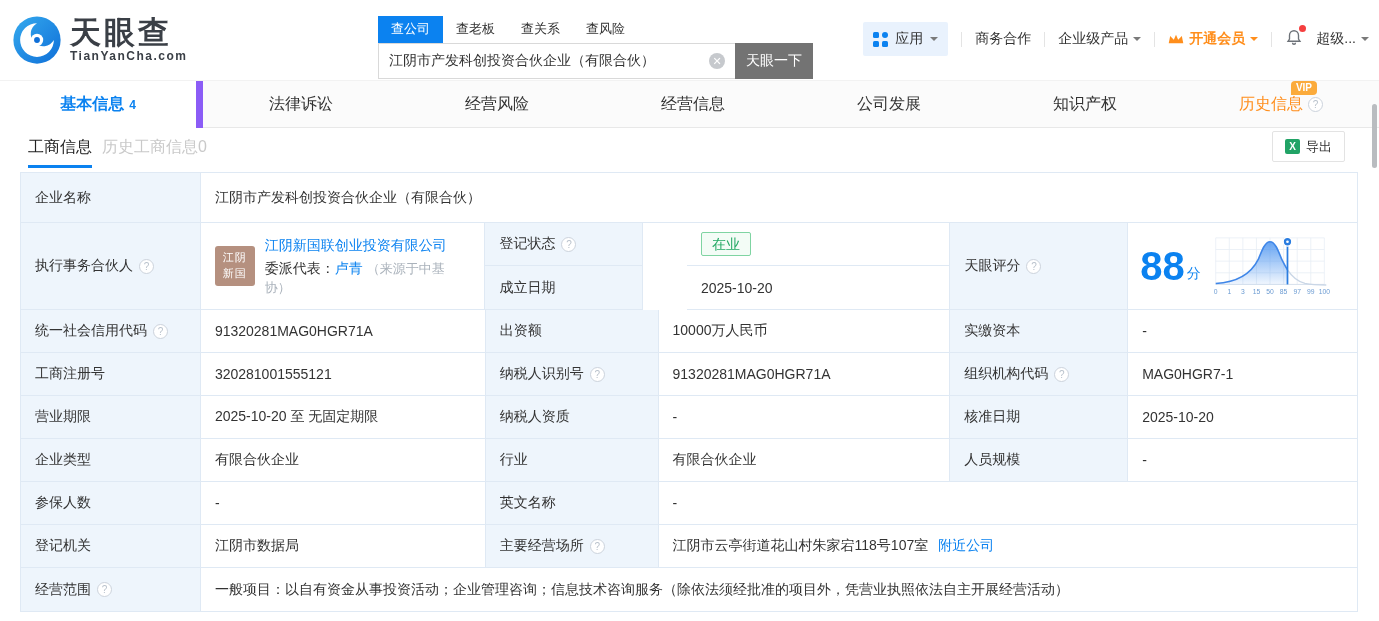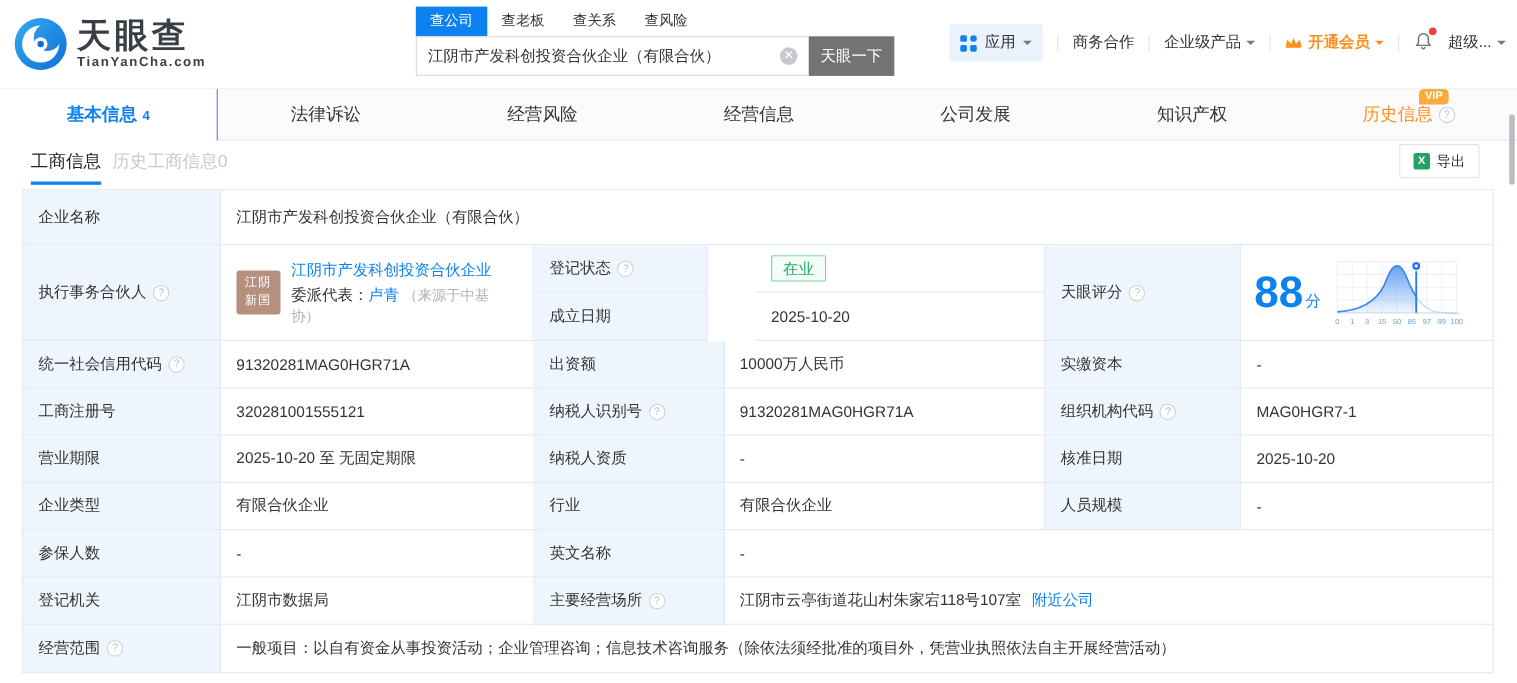--- a/index.html
+++ b/index.html
@@ -14,21 +14,21 @@
   .logo-icon { width:54px; height:54px; }
   .brand-col { margin-left:6px; }
   .brand-name { font-size:31px; font-weight:900; color:#3a3f46; letter-spacing:3px; line-height:1.05; }
   .brand-domain { font-size:12px; font-weight:bold; color:#3a3f46; letter-spacing:1.5px; }
   .promo { position:absolute; left:152px; top:12px; width:214px; height:56px; background:#e60012;
            color:#fff; display:flex; flex-direction:column; justify-content:center; align-items:center;
            font-size:13px; line-height:1.75; }
   .promo-line1 { letter-spacing:4px; }
   .promo-line2 { letter-spacing:0.5px; }
 
-  .searchbox { position:absolute; left:378px; top:6px; }
+  .searchbox { position:absolute; left:378px; top:16px; }
   .search-tabs { display:flex; font-size:13px; }
   .search-tab { padding:4px 13px 5px; color:#333; cursor:pointer; }
   .search-tab.active { background:#0b82f0; color:#fff; }
   .search-row { display:flex; }
   .input-wrap { position:relative; }
   .search-input { width:357px; height:36px; border:1px solid #d9d9d9; border-right:none;
                   padding:0 32px 0 10px; font-size:14px; color:#333; outline:none;
                   font-family:inherit; }
   .clear-icon { position:absolute; right:10px; top:10px; width:16px; height:16px; border-radius:50%;
                 background:#c6c9cd; color:#fff; font-size:11px; line-height:16px; text-align:center; cursor:pointer; }
@@ -52,21 +52,21 @@
   .vip-link { color:#ff8e1c; font-weight:bold; }
   .bell-wrap { position:relative; cursor:pointer; }
   .red-dot { position:absolute; top:-3px; right:-3px; width:7px; height:7px; background:#f53f3f; border-radius:50%; }
 
   
   .tabbar { position:absolute; top:80px; left:0; width:100%; height:48px; display:flex;
             background:#fbfbfb; border-top:1px solid #f2f2f2; }
   .tab { flex:1; display:flex; align-items:center; justify-content:center; font-size:16px;
          color:#333; border-bottom:1px solid #e8e8e8; cursor:pointer; }
   .tab.active { background:#fff; color:#0b82f0; font-weight:bold; border-bottom:none;
-                border-right:1px solid #8b5cf6; }
+                border-right:7px solid #8b5cf6; }
   .tab-count { font-size:12px; margin-left:5px; font-weight:bold; }
   .tab-label-wrap { position:relative; display:inline-block; }
   .tab-vip { color:#ff8e1c; }
   .vip-badge { position:absolute; top:-13px; right:-14px; background:#fbab3c; color:#fff;
                font-size:10px; font-weight:bold; padding:1px 5px 2px; border-radius:4px 4px 4px 0; }
 
   
   .subtabs { position:absolute; top:128px; left:0; width:100%; height:44px; background:#fff; }
   .subtab { position:absolute; top:9px; font-size:16px; cursor:pointer; }
   .subtab.active { left:28px; color:#222; }
@@ -249,21 +249,21 @@
     <div class="cell lbl w1 h87">
       <span>执行事务合伙人</span>
       <span class="q">?</span>
     </div>
     <div class="cell w2 h87">
       <div class="avatar">
         <span>江阴</span>
         <span>新国</span>
       </div>
       <div class="partner-col">
-        <a class="link">江阴市产发科创投资合伙企业</a>
+        <a class="link">江阴新国联创业投资有限公司</a>
         <div class="rep-line">
           <span>委派代表：</span><a class="link">卢青</a>
           <span class="rep-source">（来源于中基协）</span>
         </div>
       </div>
     </div>
     <div class="mid-block">
       <div class="mid-row">
         <div class="cell lbl w3" style="height:100%">
           <span>登记状态</span>

